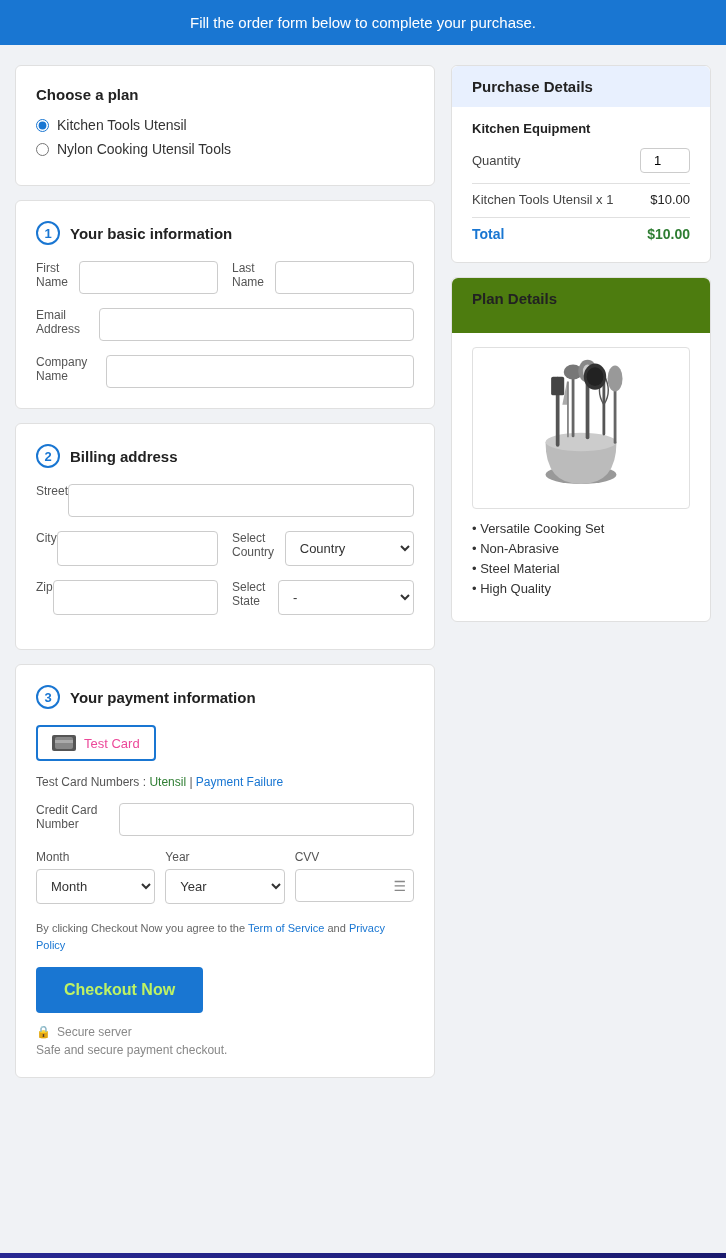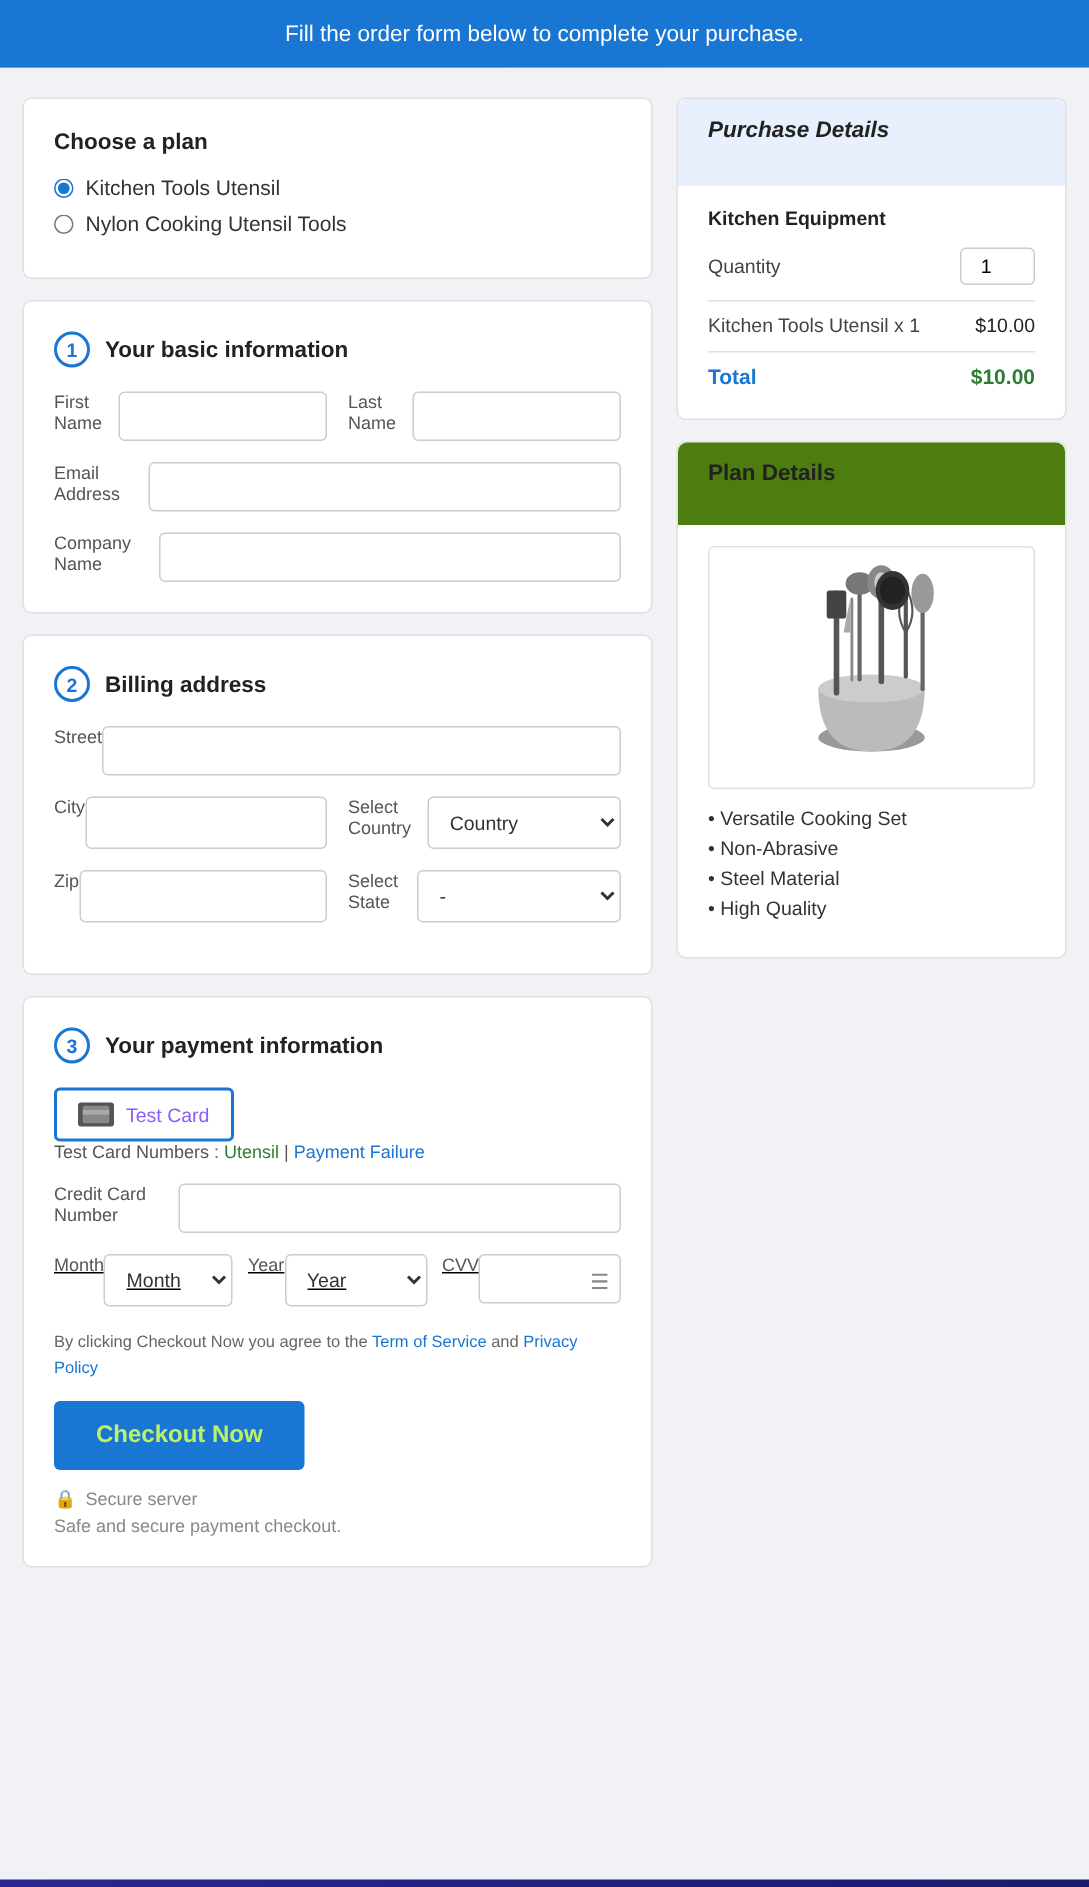--- a/index.html
+++ b/index.html
@@ -114,22 +114,21 @@
       cursor: pointer;
     }
     
     .purchase-header {
       background: #e8f0fe;
       margin: -20px -20px 14px -20px;
       padding: 12px 20px;
       border-radius: 6px 6px 0 0;
     }
     .purchase-header .card-title {
-      margin-bottom: 17px;
-      font-style: italic;
+      margin-bottom: 0;
     }
     .product-name {
       font-size: 13px;
       font-weight: 700;
       color: #222;
       margin-bottom: 12px;
     }
     .purchase-row {
       display: flex;
       align-items: center;
@@ -199,21 +198,22 @@
     .payment-method-btn {
       display: flex;
       align-items: center;
       gap: 8px;
       border: 2px solid #1976d2;
       border-radius: 4px;
       padding: 8px 14px;
       background: white;
       cursor: pointer;
       font-size: 13px;
-      color: #8b5cf6;
+      color: #ec4899;
+      margin-bottom: 14px;
     }
     .card-icon {
       width: 24px;
       height: 16px;
       background: #555;
       border-radius: 2px;
       display: flex;
       align-items: center;
       justify-content: center;
     }
@@ -238,23 +238,22 @@
       color: #888;
       font-size: 14px;
     }
     .month-row {
       display: flex;
       gap: 10px;
       margin-bottom: 16px;
     }
     .month-group {
       display: flex;
-      flex-direction: row;
+      flex-direction: column;
       flex: 1;
-      text-decoration: underline;
     }
     .terms-text {
       font-size: 11px;
       color: #666;
       margin-bottom: 14px;
       line-height: 1.5;
     }
     .terms-text a { color: #1976d2; text-decoration: none; }
     .checkout-btn {
       background: #1976d2;

